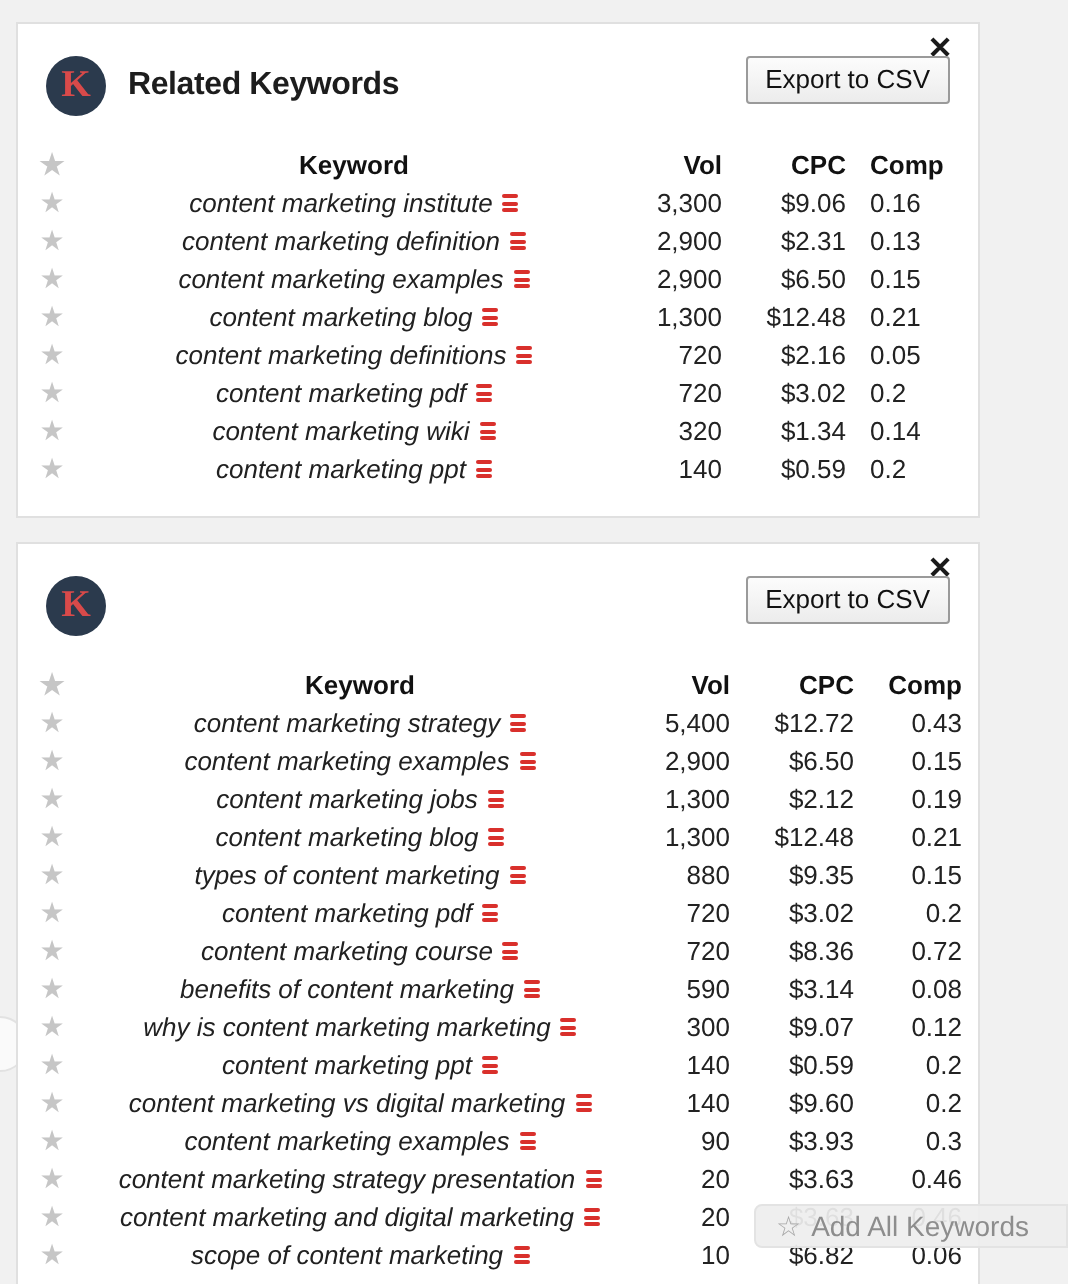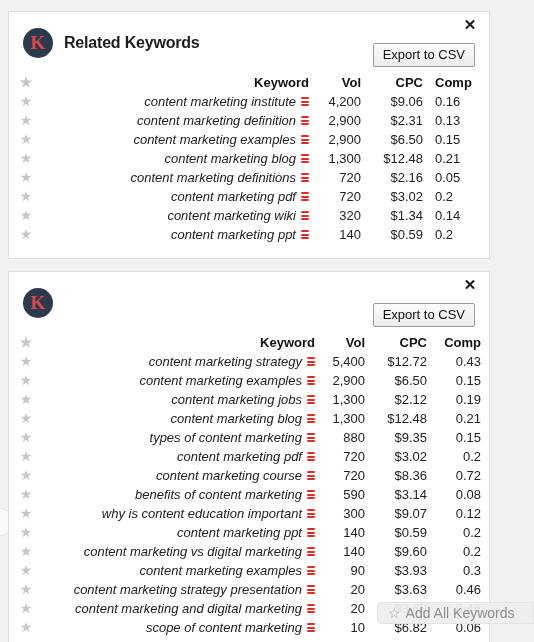--- a/index.html
+++ b/index.html
@@ -83,21 +83,20 @@
     top: 16px;
     padding: 3px 9px 4px 9px;
     font-size: 13px;
     color: #111;
     background: linear-gradient(#fcfcfc, #ececec);
     border: 1px solid #9a9a9a;
     border-radius: 2px;
     cursor: pointer;
     white-space: nowrap;
     font-family: "Liberation Sans", sans-serif;
-    margin-top: 15px;
   }
 
   table.kw {
     width: 100%;
     border-collapse: collapse;
     margin-top: 11px;
     table-layout: fixed;
   }
   table.kw td, table.kw th {
     padding: 0;
@@ -106,21 +105,21 @@
     height: 19px;
     vertical-align: middle;
     font-weight: normal;
     font-family: "Liberation Sans", sans-serif;
   }
   table.kw th {
     font-weight: bold;
     color: #111;
   }
   .c-star  { width: 34px; text-align: center; }
-  .c-kw    { text-align: right; padding-left: 2px !important; white-space: nowrap; overflow: hidden; }
+  .c-kw    { text-align: center; padding-left: 2px !important; white-space: nowrap; overflow: hidden; }
   .c-vol, .c-cpc, .c-comp { text-align: right; }
 
   
   #panel-related .c-vol  { width: 66px; padding-right: 14px !important; }
   #panel-related .c-cpc  { width: 60px; padding-right: 12px !important; }
   #panel-related .c-comp { width: 54px; padding-right: 44px !important; }
   
   #panel-pasf .c-vol  { width: 62px; padding-right: 12px !important; }
   #panel-pasf .c-cpc  { width: 60px; padding-right: 10px !important; }
   #panel-pasf .c-comp { width: 52px; padding-right: 8px !important; }
@@ -191,21 +190,21 @@
           <th class="c-kw">Keyword</th>
           <th class="c-vol">Vol</th>
           <th class="c-cpc">CPC</th>
           <th class="c-comp">Comp</th>
         </tr>
       </thead>
       <tbody>
           <tr>
             <td class="c-star"><span class="star">★</span></td>
             <td class="c-kw"><span class="kwtext">content marketing institute</span><span class="dbicon"><i></i><i></i><i></i></span></td>
-            <td class="c-vol">4,200</td>
+            <td class="c-vol">3,300</td>
             <td class="c-cpc">$9.06</td>
             <td class="c-comp">0.16</td>
           </tr>
           <tr>
             <td class="c-star"><span class="star">★</span></td>
             <td class="c-kw"><span class="kwtext">content marketing definition</span><span class="dbicon"><i></i><i></i><i></i></span></td>
             <td class="c-vol">2,900</td>
             <td class="c-cpc">$2.31</td>
             <td class="c-comp">0.13</td>
           </tr>
@@ -325,21 +324,21 @@
           </tr>
           <tr>
             <td class="c-star"><span class="star">★</span></td>
             <td class="c-kw"><span class="kwtext">benefits of content marketing</span><span class="dbicon"><i></i><i></i><i></i></span></td>
             <td class="c-vol">590</td>
             <td class="c-cpc">$3.14</td>
             <td class="c-comp">0.08</td>
           </tr>
           <tr>
             <td class="c-star"><span class="star">★</span></td>
-            <td class="c-kw"><span class="kwtext">why is content education important</span><span class="dbicon"><i></i><i></i><i></i></span></td>
+            <td class="c-kw"><span class="kwtext">why is content marketing marketing</span><span class="dbicon"><i></i><i></i><i></i></span></td>
             <td class="c-vol">300</td>
             <td class="c-cpc">$9.07</td>
             <td class="c-comp">0.12</td>
           </tr>
           <tr>
             <td class="c-star"><span class="star">★</span></td>
             <td class="c-kw"><span class="kwtext">content marketing ppt</span><span class="dbicon"><i></i><i></i><i></i></span></td>
             <td class="c-vol">140</td>
             <td class="c-cpc">$0.59</td>
             <td class="c-comp">0.2</td>

